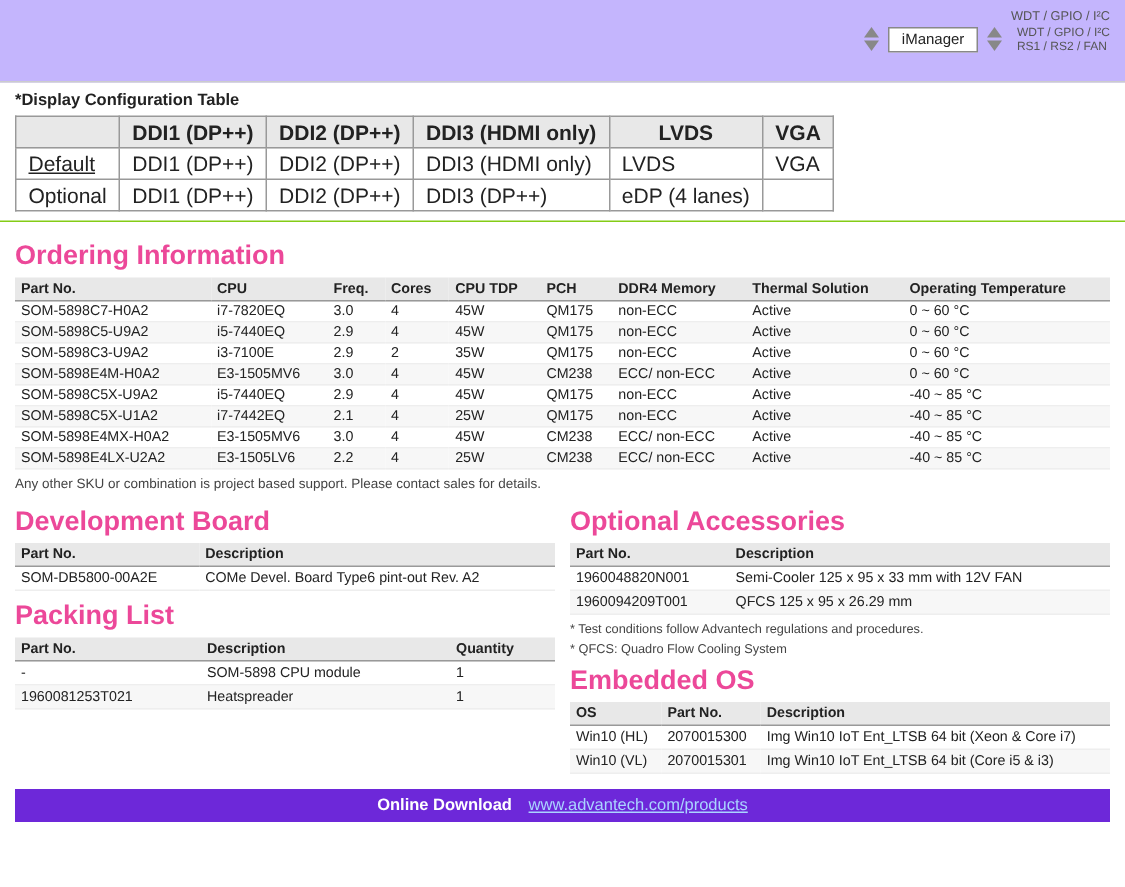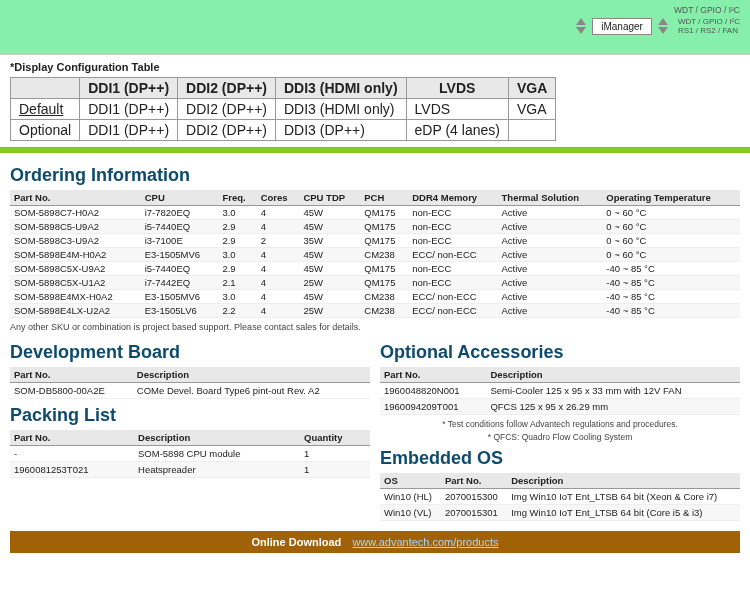--- a/index.html
+++ b/index.html
@@ -15,21 +15,21 @@
     .imanager-box {
       border: 1px solid #888;
       padding: 2px 8px;
       font-size: 10px;
       background: #fff;
     }
 
     
     .display-config {
       padding: 6px 10px;
-      border-bottom: 6px solid #84cc16;
+      border-bottom: 1px solid #84cc16;
     }
     .display-config h3 {
       font-size: 11px;
       font-weight: bold;
       margin-bottom: 4px;
     }
     .display-config table {
       border-collapse: collapse;
       font-size: 14px;
     }
@@ -40,21 +40,21 @@
 
     
     .main-content {
       padding: 6px 10px;
     }
 
     
     .section-heading {
       font-size: 18px;
       font-weight: bold;
-      color: #0c4a6e;
+      color: #ec4899;
       margin-bottom: 4px;
       margin-top: 6px;
     }
 
     
     .ordering-table {
       width: 100%;
       border-collapse: collapse;
       font-size: 9.5px;
       margin-bottom: 4px;
@@ -112,42 +112,41 @@
       border-bottom: 1px solid #eee;
     }
     .info-table tr:nth-child(even) td {
       background: #f7f7f7;
     }
 
     .small-note {
       font-size: 8.5px;
       color: #444;
       margin-bottom: 3px;
-      text-align: center;
     }
 
     
     .online-download {
-      background: #a16207;
+      background: #6d28d9;
       color: #fff;
       text-align: center;
       padding: 5px 10px;
       font-size: 11px;
       margin-top: 6px;
     }
     .online-download span {
       color: #fff;
       font-weight: normal;
     }
 
     .top-area {
       display: flex;
       align-items: flex-start;
       padding: 4px 10px 0 10px;
-      background: #86efac;
+      background: #c4b5fd;
       justify-content: flex-end;
       border-bottom: 1px solid #ccc;
       min-height: 55px;
       position: relative;
     }
 
     .diagram-right {
       display: flex;
       flex-direction: column;
       align-items: flex-end;

